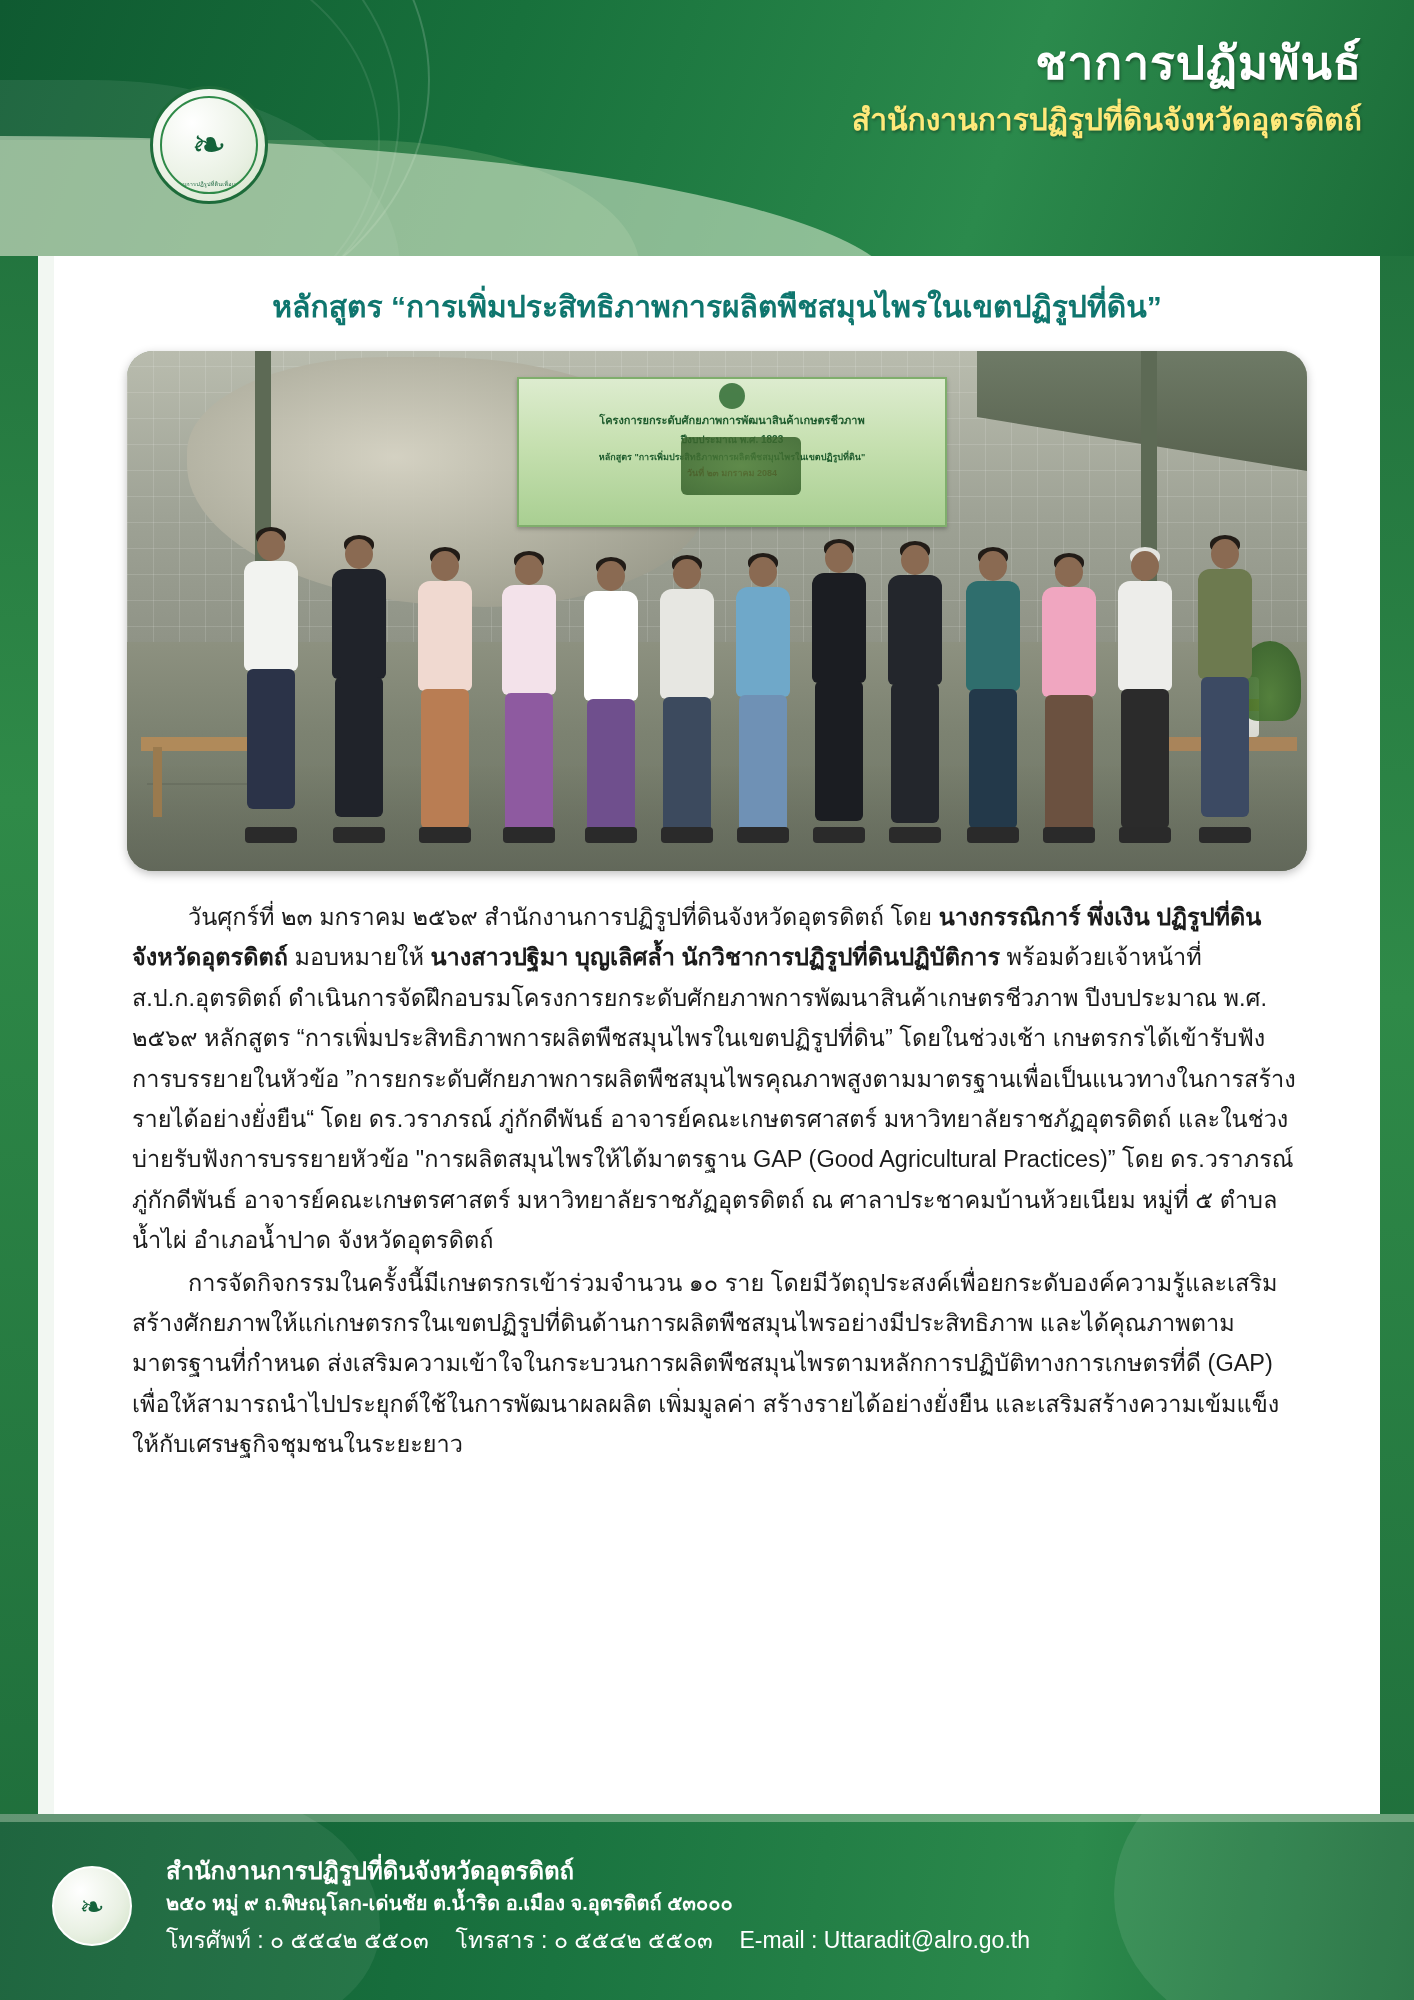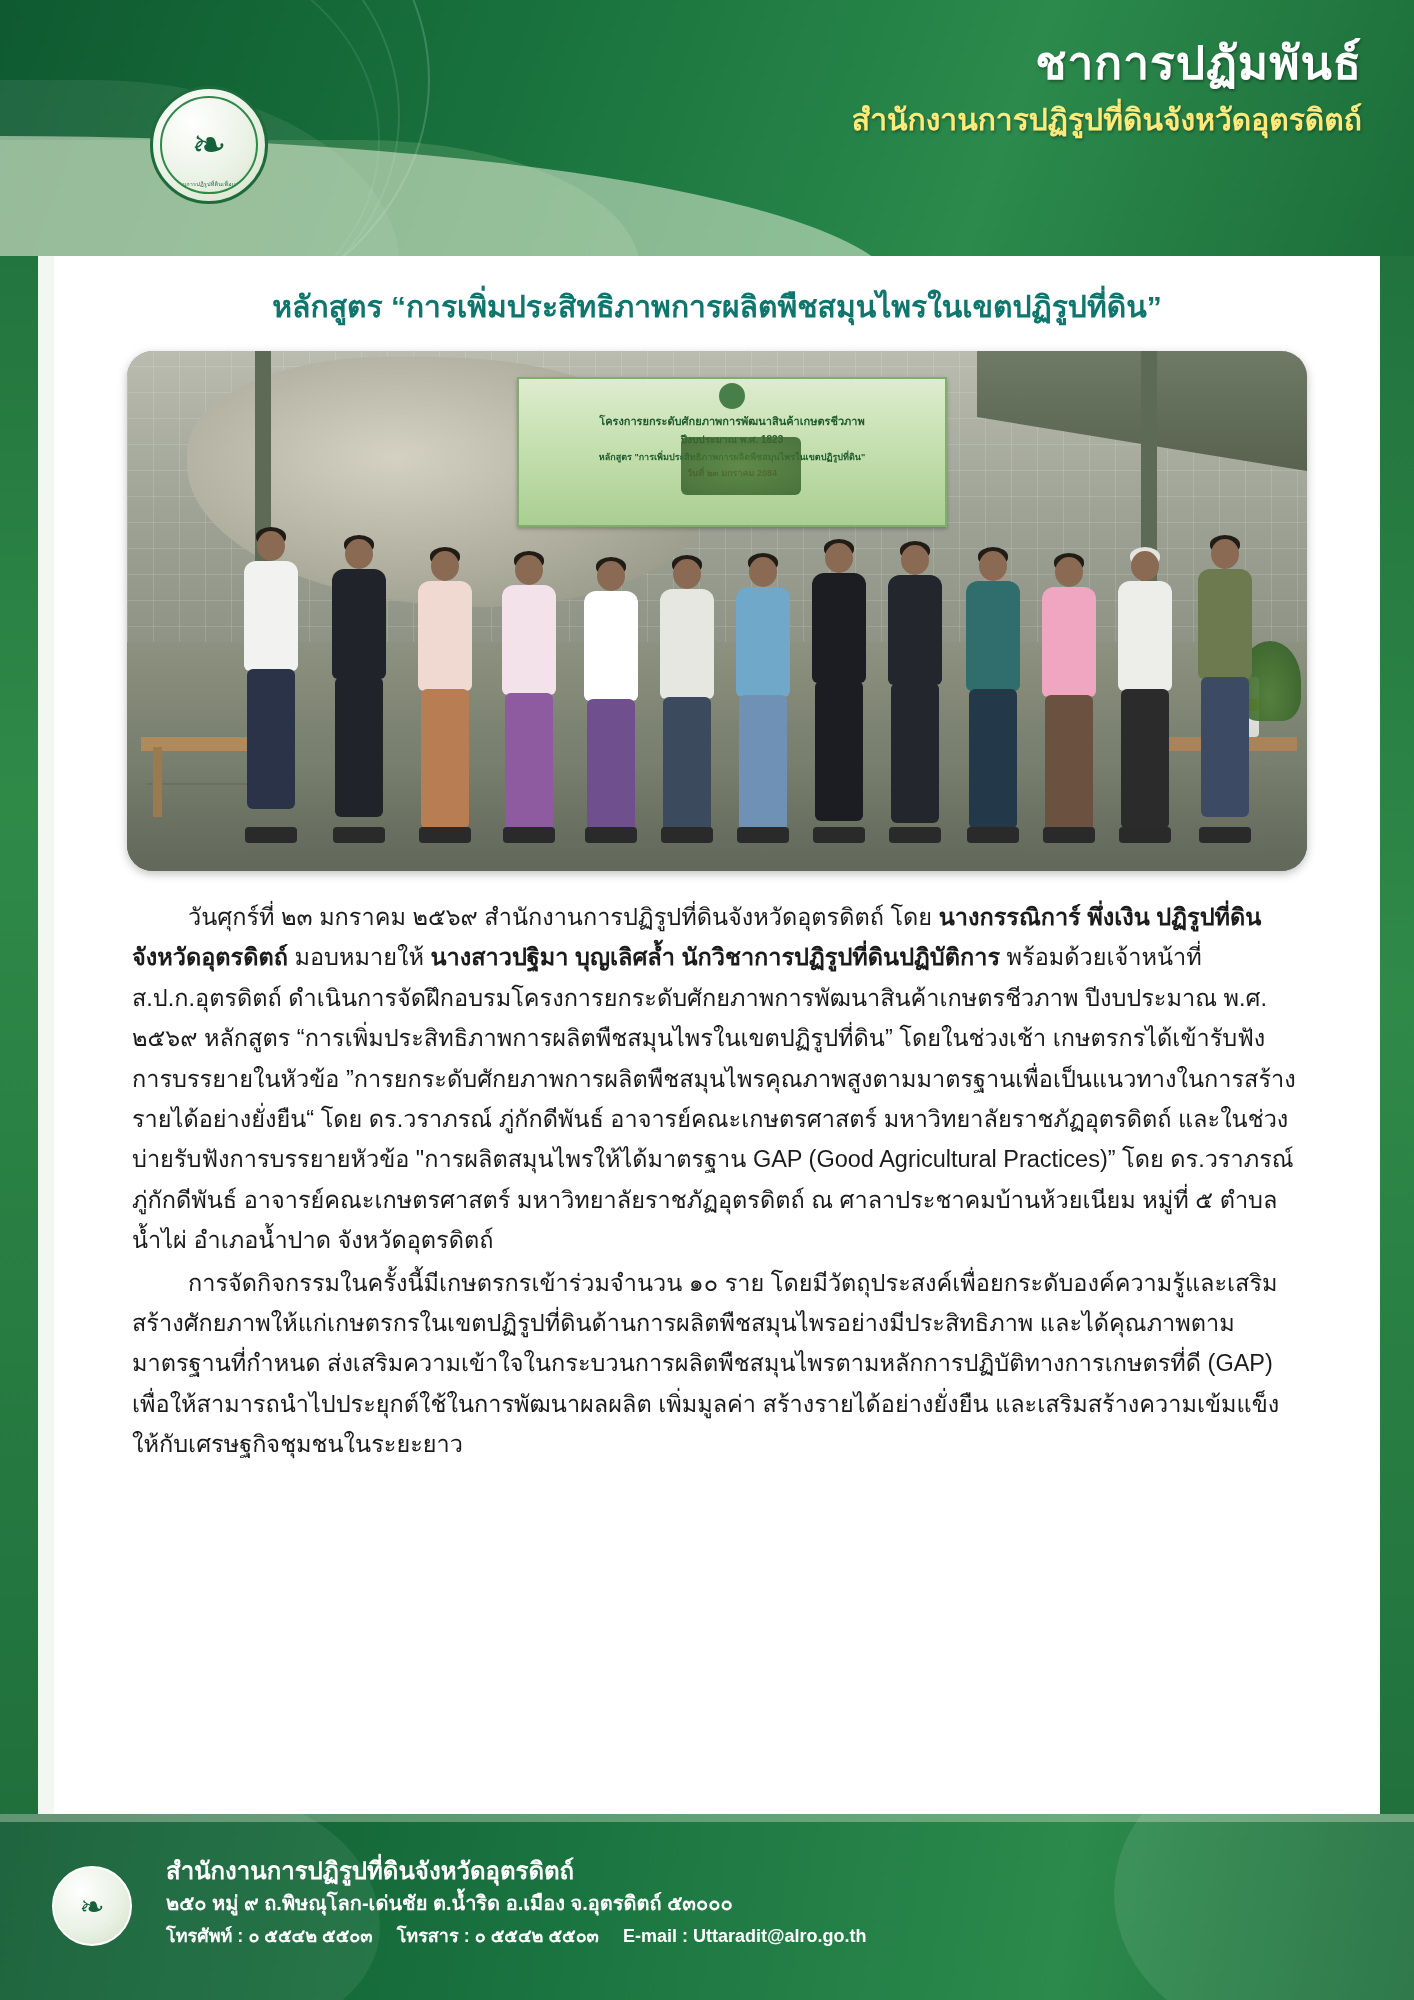--- a/index.html
+++ b/index.html
@@ -208,21 +208,21 @@
     box-shadow: 0 2px 4px rgba(0,0,0,.25);
     text-align: center;
     padding-top: 34px;
     overflow: hidden;
   }
   .photo .banner .b-seal {
     position:absolute; left: 50%; top: 4px; transform: translateX(-50%);
     width: 26px; height: 26px; border-radius: 50%;
     background: #2f6b33; opacity:.85;
   }
-  .photo .banner .b1 { font-size: 11px; font-weight: bold; color: #1d5a2c; line-height:1.6; }
+  .photo .banner .b1 { font-size: 11px; font-weight: bold; color: #1d5a2c; line-height:1.6;font-family:Liberation Mono, monospace; }
   .photo .banner .b2 { font-size: 10px; font-weight: bold; color: #1d5a2c; line-height:1.8; }
   .photo .banner .b3 { font-size: 9px; font-weight: bold; color: #1d5a2c; line-height:1.8; }
   .photo .banner .b4 { font-size: 9px; font-weight: bold; color: #8c2f16; line-height:1.9; }
   .photo .leafpic {
     position:absolute; left: 52%; top: 86px; transform: translateX(-50%);
     width: 120px; height: 58px;
     background: radial-gradient(ellipse at 50% 50%, #4e7c3a 0%, #35602a 100%);
     border-radius: 6px; opacity: .85;
   }
   .photo .ground {
@@ -332,21 +332,21 @@
     display:flex; align-items:center; justify-content:center;
   }
   .footer-logo .g { font-size: 30px; color:#14623a; }
   .footer-text {
     position: absolute;
     left: 166px; top: 40px;
     color: #ffffff;
   }
   .footer-text .l1 { font-size: 24px; font-weight: bold; line-height: 1.45; }
   .footer-text .l2 { font-size: 20px; font-weight: bold; line-height: 1.45; }
-  .footer-text .l3 { font-size: 18px; font-weight: bold; line-height: 1.6; margin-top: 4px; }
+  .footer-text .l3 { font-size: 23px; font-weight: normal; line-height: 1.6; margin-top: 4px; }
   .footer-text .l3 .sep { display:inline-block; width: 14px; }
 </style>
 </head>
 <body>
 
 <div class="page">
 
   <div class="header">
     <div class="swirl s1"></div>
     <div class="swirl s2"></div>

